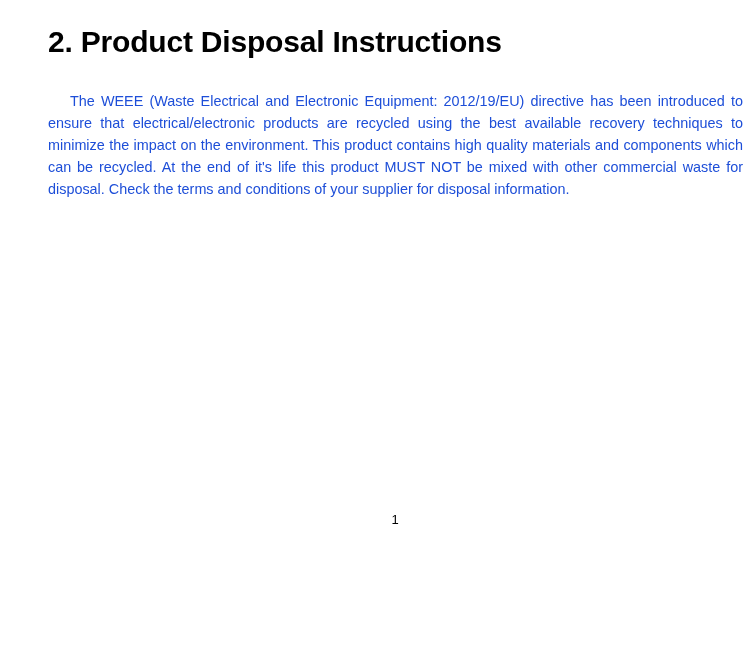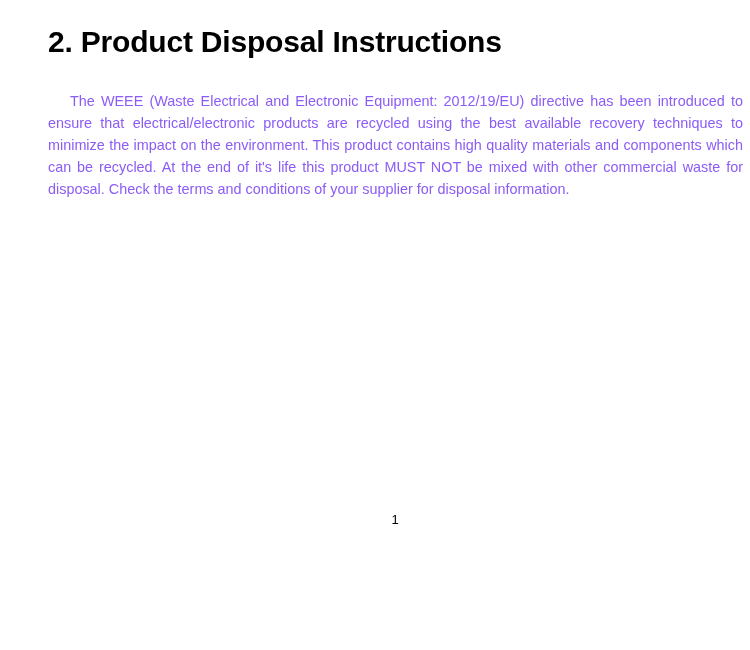--- a/index.html
+++ b/index.html
@@ -36,21 +36,21 @@
   }
   .body-text {
     position: absolute;
     left: 30px;
     top: 77px;
     width: 695px;
     font-size: 14.4px;
     line-height: 21.8px;
     text-align: justify;
     text-justify: inter-word;
-    color: #8b5cf6;
+    color: #1d4ed8;
     hyphens: manual;
   }
   .body-text .indent {
     display: inline-block;
     width: 22px;
   }
   .page-number {
     position: absolute;
     left: 0;
     top: 512px;

